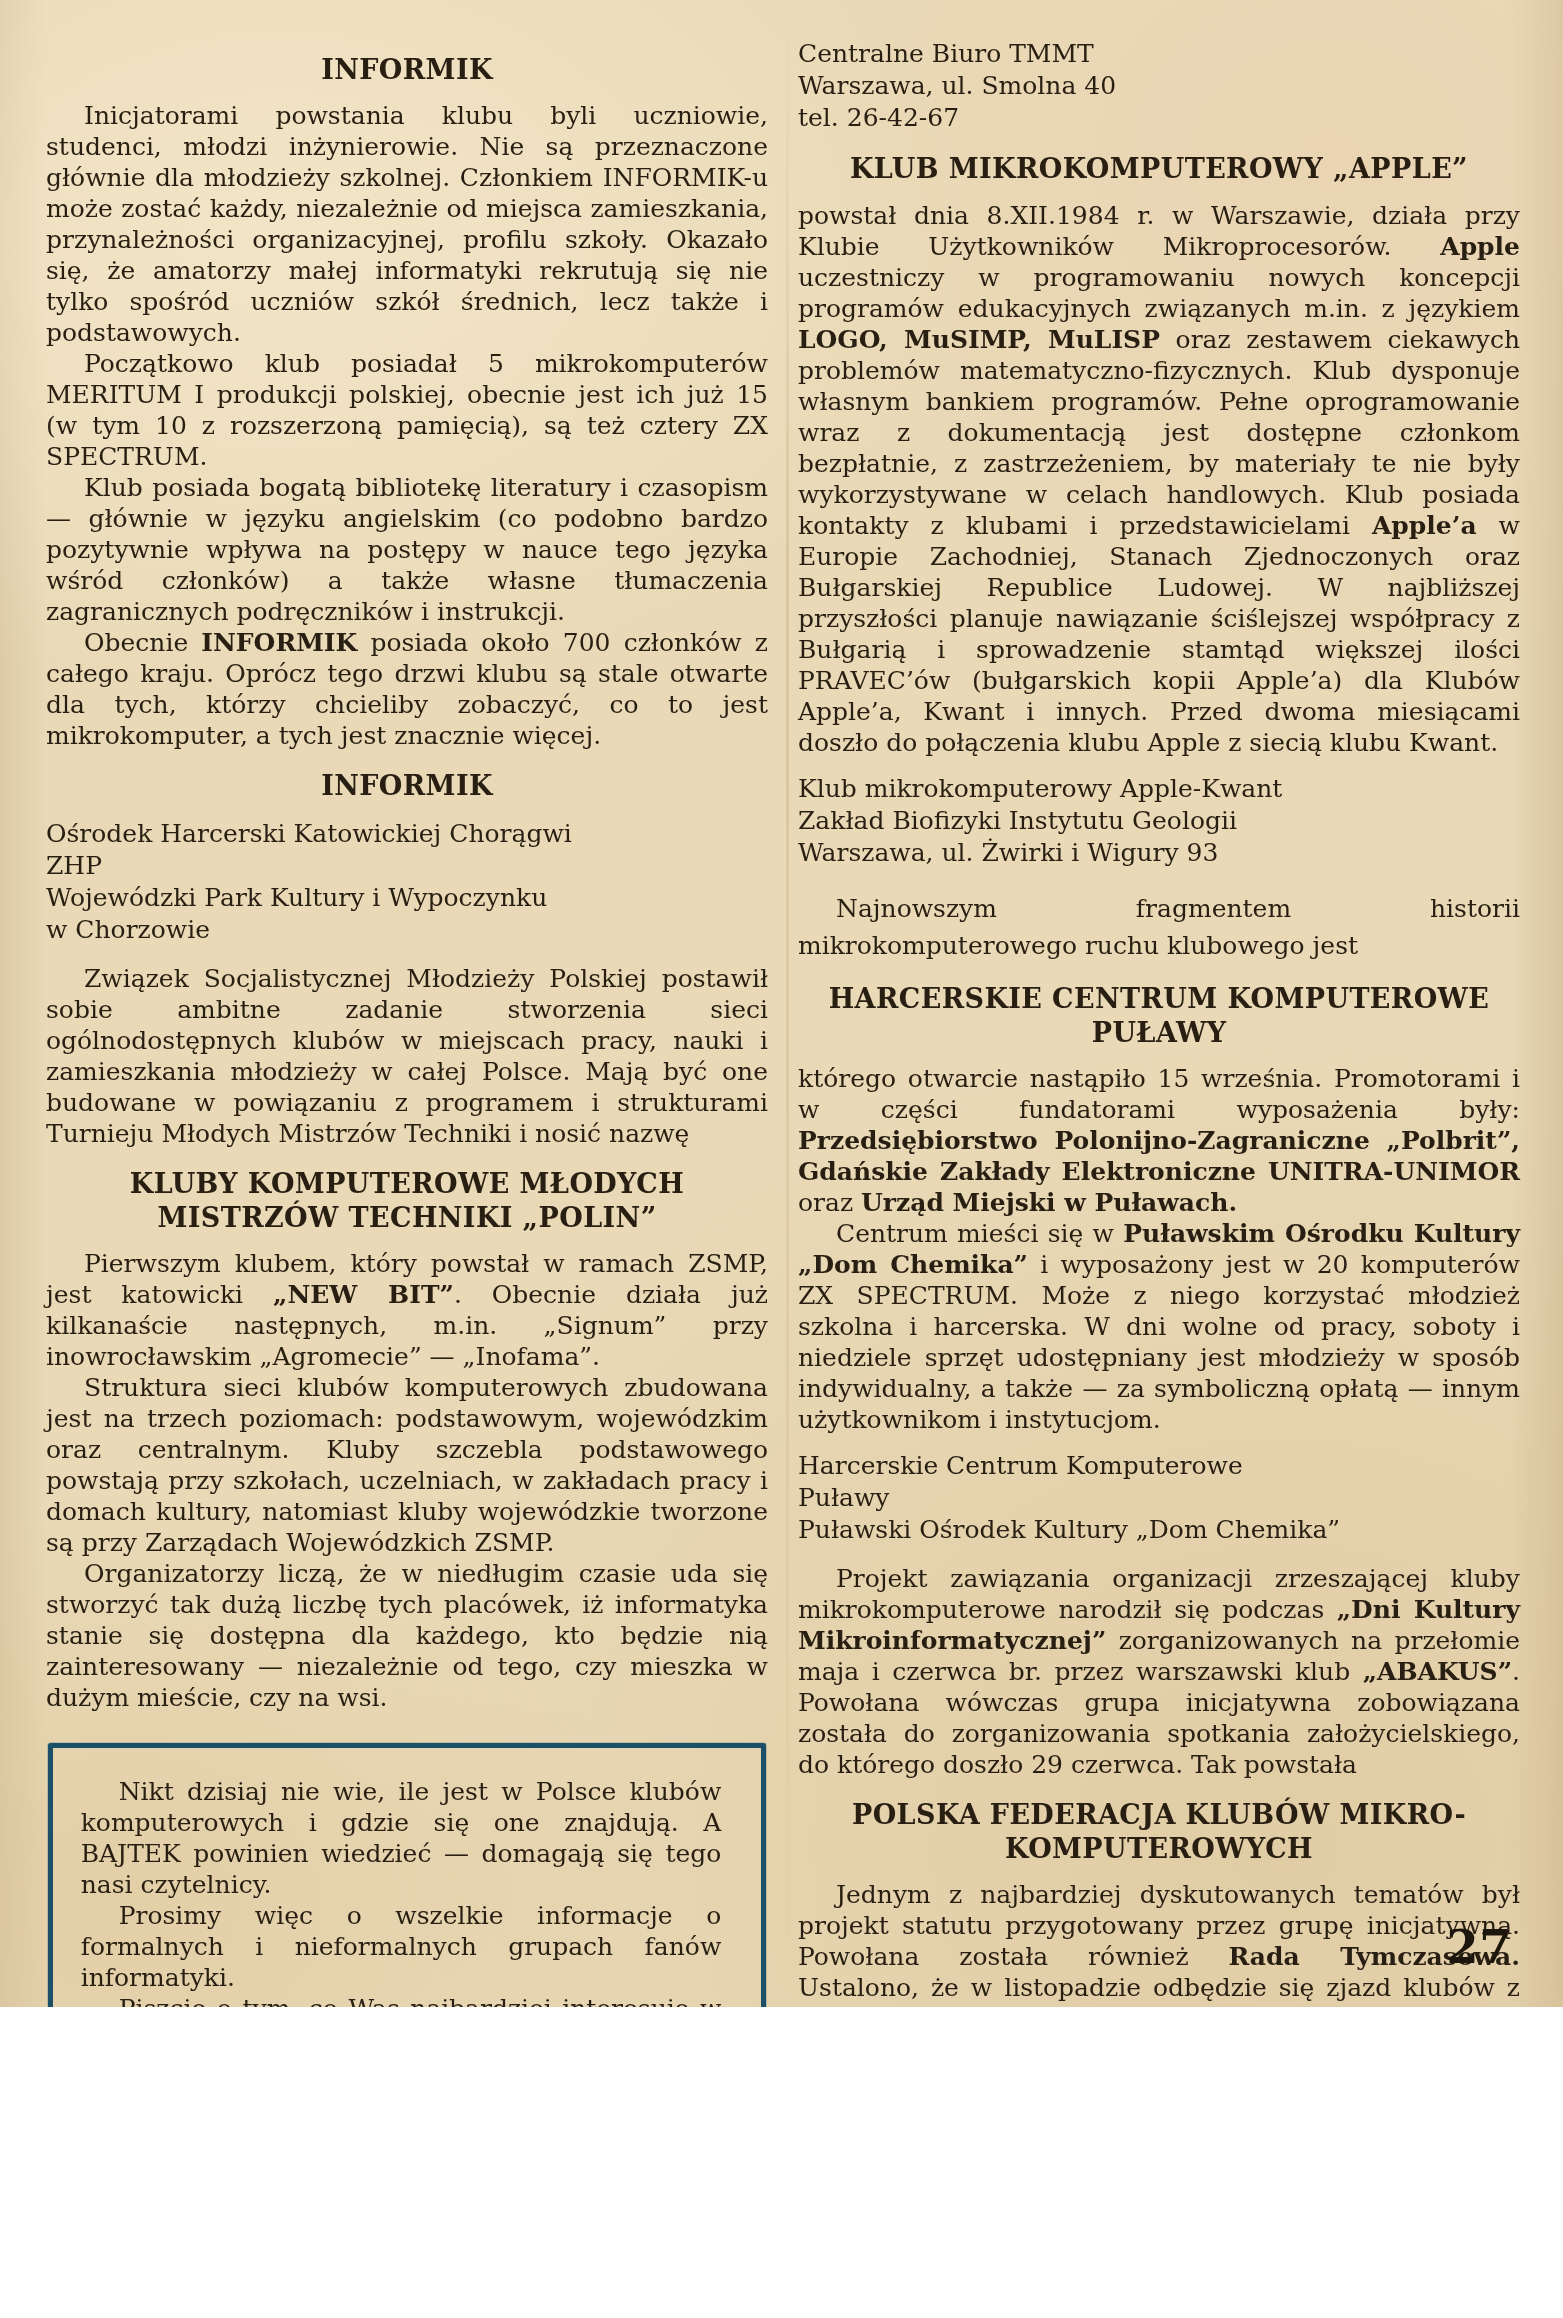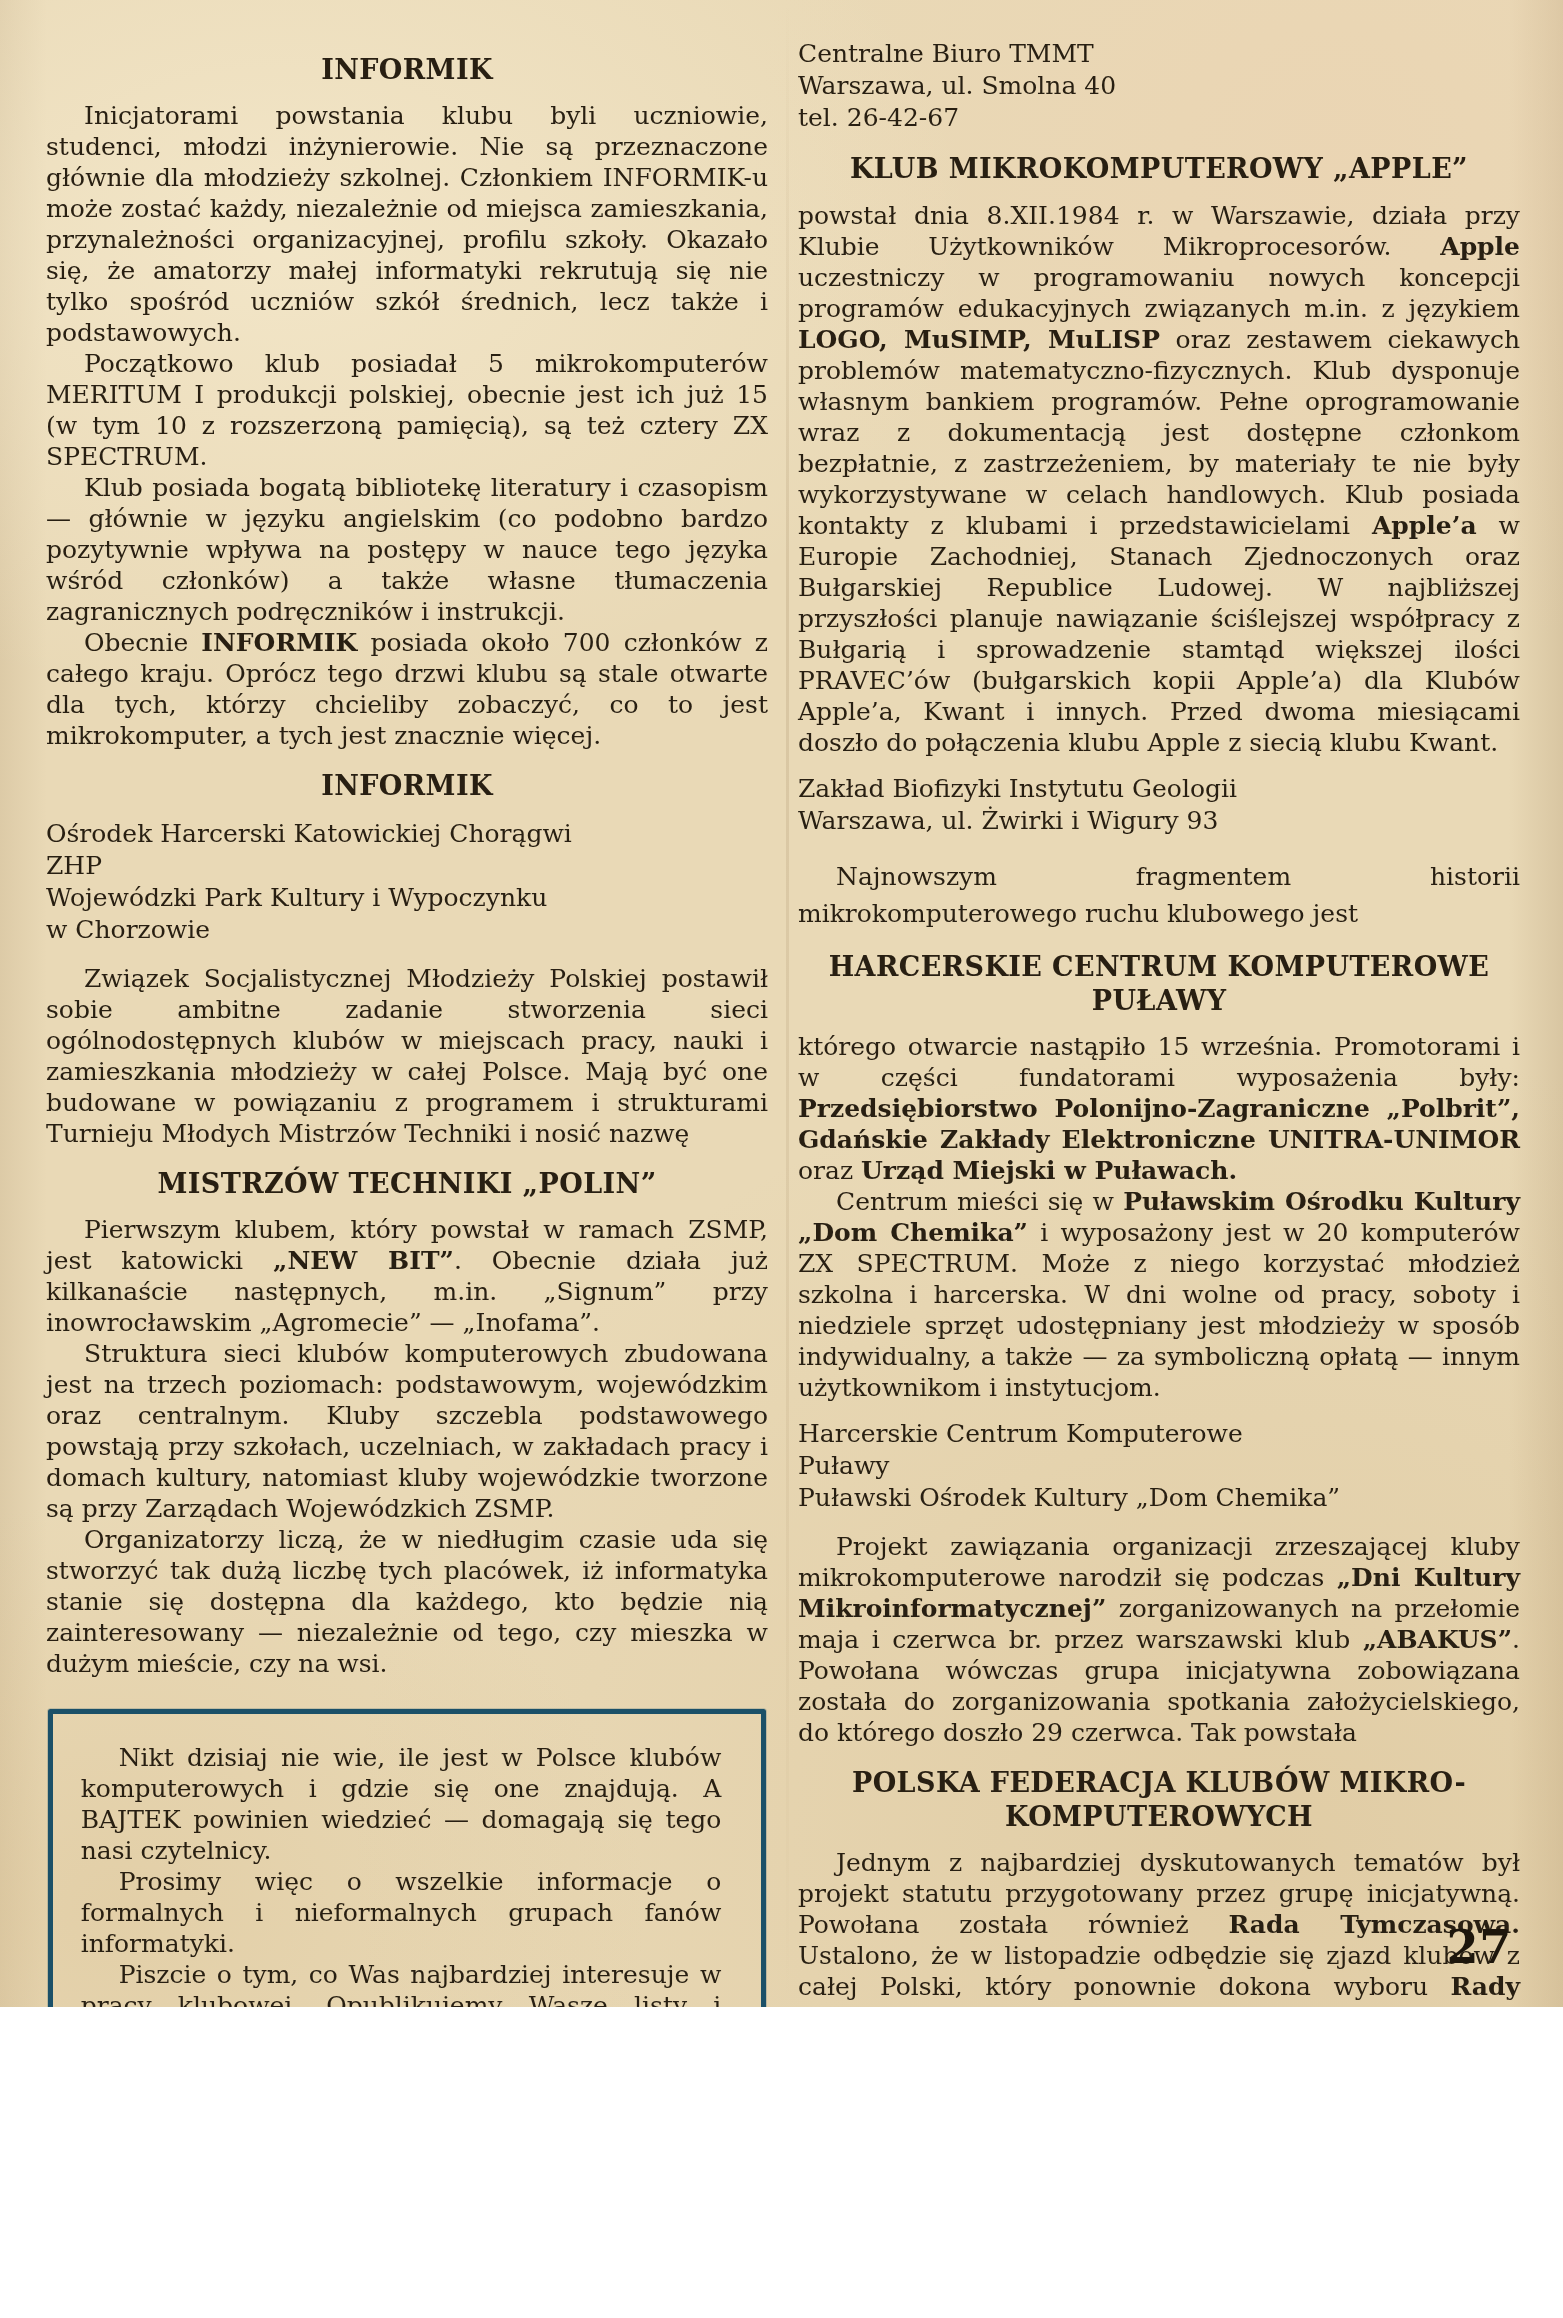--- a/index.html
+++ b/index.html
@@ -82,20 +82,21 @@
       <div class="address">
         <div class="address-line">Ośrodek Harcerski Katowickiej Chorągwi</div>
         <div class="address-line">ZHP</div>
         <div class="address-line">Wojewódzki Park Kultury i Wypoczynku</div>
         <div class="address-line">w Chorzowie</div>
       </div>
 
       <p class="indent">Związek Socjalistycznej Młodzieży Polskiej postawił sobie ambitne zadanie stworzenia sieci ogólnodostępnych klubów w miejscach pracy, nauki i zamieszkania młodzieży w całej Polsce. Mają być one budowane w powiązaniu z programem i strukturami Turnieju Młodych Mistrzów Techniki i nosić nazwę</p>
 
       <h2>
+        <span class="hline">KLUBY KOMPUTEROWE MŁODYCH</span>
         <span class="hline">MISTRZÓW TECHNIKI „POLIN”</span>
       </h2>
 
       <p class="indent"><span>Pierwszym klubem, który powstał w ramach ZSMP, jest katowicki </span><span class="b">„NEW BIT”</span><span>. Obecnie działa już kilkanaście następnych, m.in. „Signum” przy inowrocławskim „Agromecie” — „Inofama”.</span></p>
       <p class="indent">Struktura sieci klubów komputerowych zbudowana jest na trzech poziomach: podstawowym, wojewódzkim oraz centralnym. Kluby szczebla podstawowego powstają przy szkołach, uczelniach, w zakładach pracy i domach kultury, natomiast kluby wojewódzkie tworzone są przy Zarządach Wojewódzkich ZSMP.</p>
       <p class="indent">Organizatorzy liczą, że w niedługim czasie uda się stworzyć tak dużą liczbę tych placówek, iż informatyka stanie się dostępna dla każdego, kto będzie nią zainteresowany — niezależnie od tego, czy mieszka w dużym mieście, czy na wsi.</p>
 
       <div class="callout-box">
         <p class="indent">Nikt dzisiaj nie wie, ile jest w Polsce klubów komputerowych i gdzie się one znajdują. A BAJTEK powinien wiedzieć — domagają się tego nasi czytelnicy.</p>
         <p class="indent">Prosimy więc o wszelkie informacje o formalnych i nieformalnych grupach fanów informatyki.</p>
@@ -109,20 +110,21 @@
         <div class="address-line">Centralne Biuro TMMT</div>
         <div class="address-line">Warszawa, ul. Smolna 40</div>
         <div class="address-line">tel. 26-42-67</div>
       </div>
 
       <h2>KLUB MIKROKOMPUTEROWY „APPLE”</h2>
 
       <p><span>powstał dnia 8.XII.1984 r. w Warszawie, działa przy Klubie Użytkowników Mikroprocesorów. </span><span class="b">Apple</span><span> uczestniczy w programowaniu nowych koncepcji programów edukacyjnych związanych m.in. z językiem </span><span class="b">LOGO, MuSIMP, MuLISP</span><span> oraz zestawem ciekawych problemów matematyczno-fizycznych. Klub dysponuje własnym bankiem programów. Pełne oprogramowanie wraz z dokumentacją jest dostępne członkom bezpłatnie, z zastrzeżeniem, by materiały te nie były wykorzystywane w celach handlowych. Klub posiada kontakty z klubami i przedstawicielami </span><span class="b">Apple’a</span><span> w Europie Zachodniej, Stanach Zjednoczonych oraz Bułgarskiej Republice Ludowej. W najbliższej przyszłości planuje nawiązanie ściślejszej współpracy z Bułgarią i sprowadzenie stamtąd większej ilości PRAVEC’ów (bułgarskich kopii Apple’a) dla Klubów Apple’a, Kwant i innych. Przed dwoma miesiącami doszło do połączenia klubu Apple z siecią klubu Kwant.</span></p>
 
       <div class="address">
+        <div class="address-line">Klub mikrokomputerowy Apple-Kwant</div>
         <div class="address-line">Zakład Biofizyki Instytutu Geologii</div>
         <div class="address-line">Warszawa, ul. Żwirki i Wigury 93</div>
       </div>
 
       <p class="indent intro-para">Najnowszym fragmentem historii mikrokomputerowego ruchu klubowego jest</p>
 
       <h2>
         <span class="hline">HARCERSKIE CENTRUM KOMPUTEROWE</span>
         <span class="hline">PUŁAWY</span>
       </h2>

